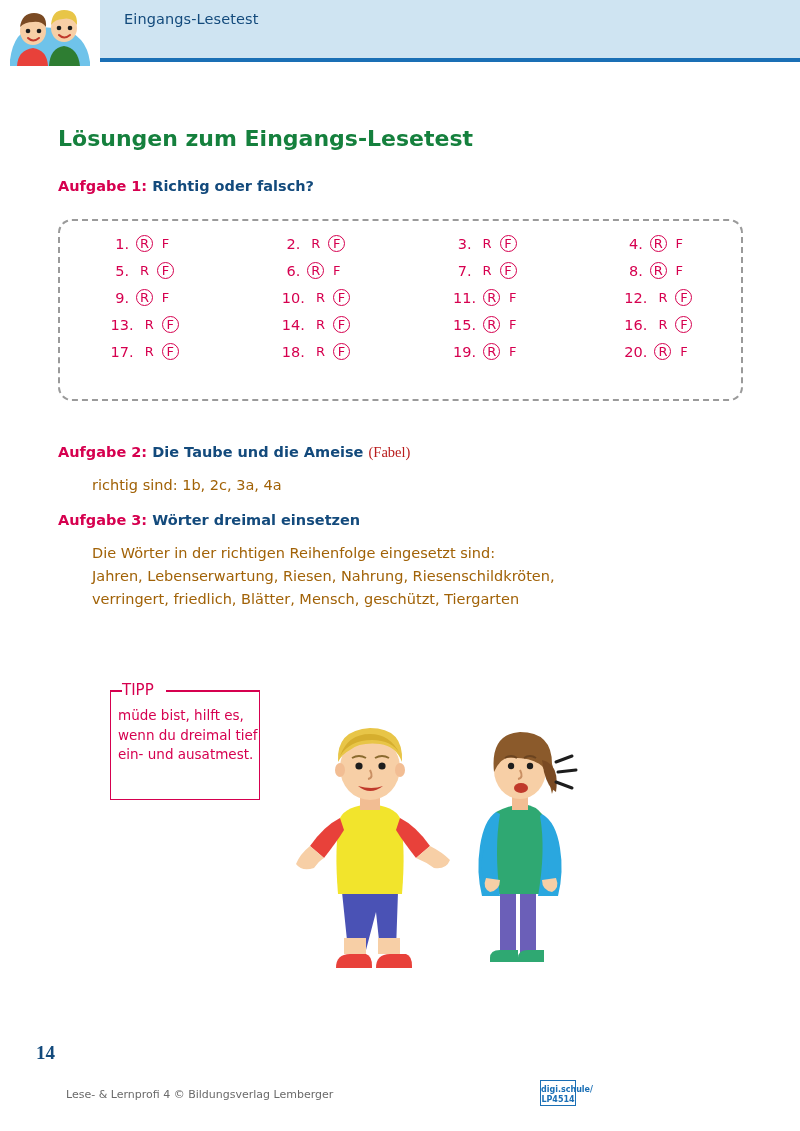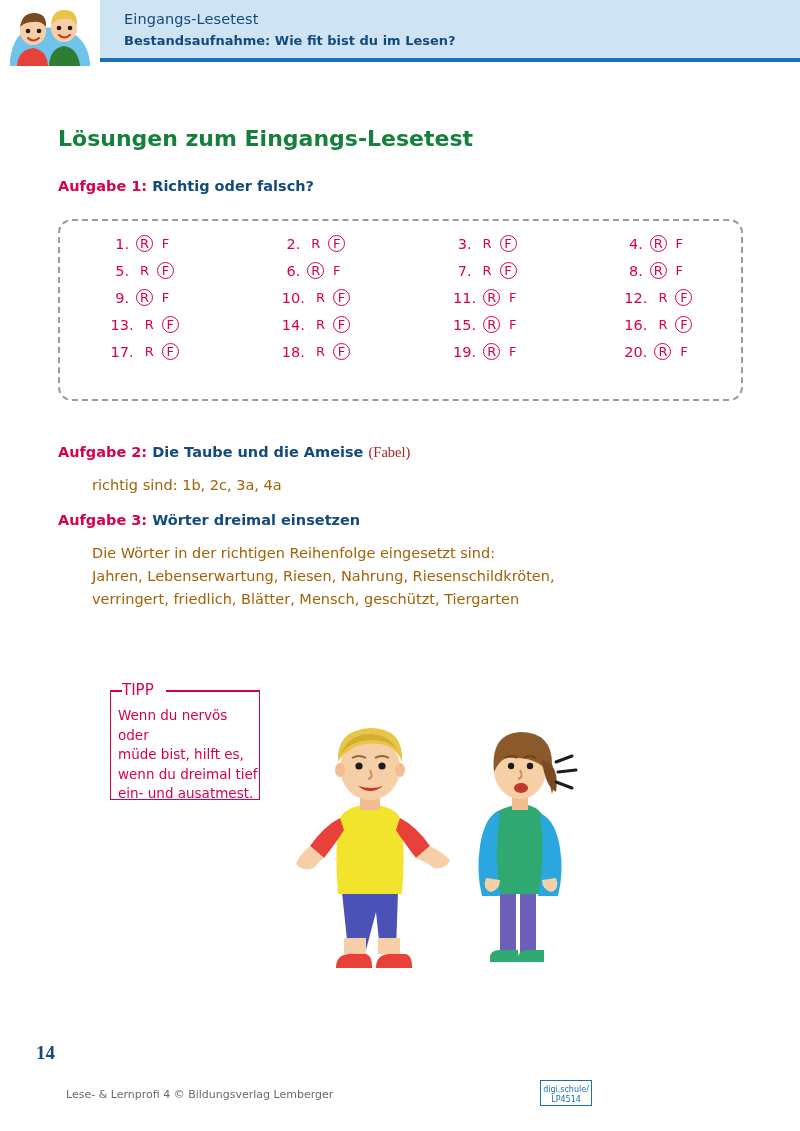--- a/index.html
+++ b/index.html
@@ -171,28 +171,28 @@
   }
   .footer-text {
     position: absolute;
     left: 66px; top: 1088px;
     font-size: 11px;
     color: #6a6a6a;
   }
   .footer-badge {
     position: absolute;
     left: 540px; top: 1080px;
-    width: 52px; height: 26px;
+    width: 36px; height: 26px;
     border: 1px solid #1a6fb5;
     color: #1a6fb5;
     font-size: 8px;
     text-align: center;
     line-height: 1.25;
     padding-top: 4px;
-    font-weight: normal;
+    font-weight: bold;
   }
 
   
   .illustration {
     position: absolute;
     left: 280px; top: 700px;
     width: 330px; height: 320px;
   }
 </style>
 </head>
@@ -219,21 +219,20 @@
       <ellipse cx="64" cy="28" rx="13" ry="14" fill="#f7cfa6"></ellipse>
       <path d="M51 25 Q52 10 64 10 Q78 10 77 25 Q72 17 63 19 Q55 19 51 25 Z" fill="#e8c547"></path>
       <circle cx="59" cy="28" r="2.3" fill="#1d1d1d"></circle>
       <circle cx="70" cy="28" r="2.3" fill="#1d1d1d"></circle>
       <path d="M59 35 Q64 40 70 35" stroke="#c0392b" stroke-width="2" fill="none" stroke-linecap="round"></path>
       <path d="M49 66 Q50 48 64 46 Q78 48 80 66 Z" fill="#2e7d32"></path>
     </svg>
   </div>
 
   <div class="header-title">Eingangs-Lesetest</div>
-  <div class="header-sub">Bestandsaufnahme: Wie fit bist du im Lesen?</div>
 </div>
 
 <div class="page-title">Lösungen zum Eingangs-Lesetest</div>
 
 <div class="task-head" style="left:58px; top:178px;">
   <span>Aufgabe 1:</span>
   <span class="blue">Richtig oder falsch?</span>
 </div>
 
 <div class="answer-box">
@@ -354,21 +353,20 @@
 </div>
 <div class="body-text" style="left:92px; top:542px;">Die Wörter in der richtigen Reihenfolge eingesetzt sind:</div>
 <div class="body-text" style="left:92px; top:565px;">Jahren, Lebenserwartung, Riesen, Nahrung, Riesenschildkröten,</div>
 <div class="body-text" style="left:92px; top:588px;">verringert, friedlich, Blätter, Mensch, geschützt, Tiergarten</div>
 
 <div class="tip-box"></div>
 <div class="tip-top-left"></div>
 <div class="tip-top-right"></div>
 <div class="tip-label">TIPP</div>
 <div class="tip-text">
-  <div>Wenn du nervös oder</div>
   <div>müde bist, hilft es,</div>
   <div>wenn du dreimal tief</div>
   <div>ein- und ausatmest.</div>
 </div>
 
 <div class="illustration">
   <svg width="330" height="320" viewBox="0 0 330 320">
 
     <path d="M62 192 L118 192 L116 250 L100 250 L96 212 L86 250 L68 250 Z" fill="#4a52b5"></path>
     <rect x="64" y="238" width="22" height="16" fill="#f7cfa6"></rect>

